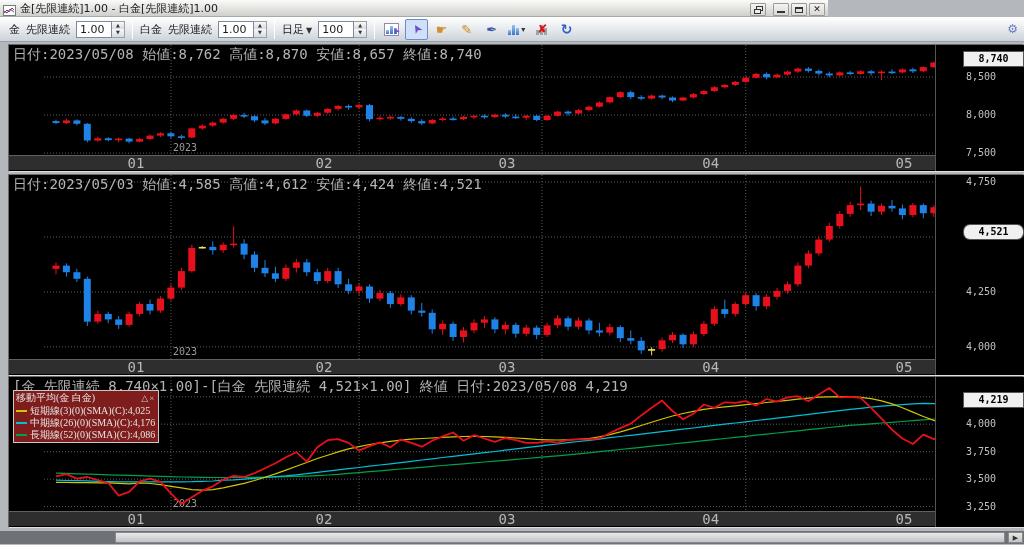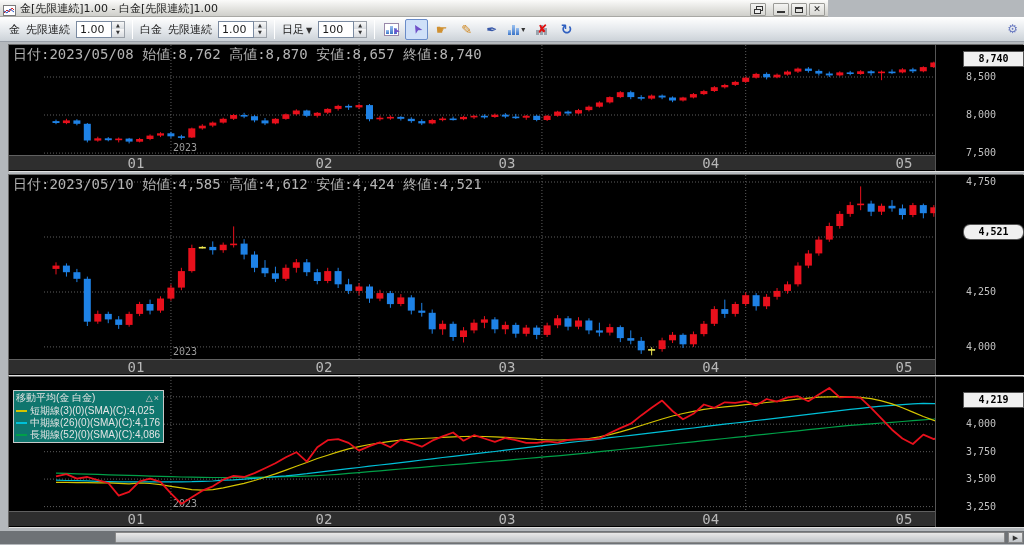--- a/index.html
+++ b/index.html
@@ -49,22 +49,22 @@
     font-size:14px;color:#b4b4b4;white-space:nowrap;z-index:5;}
   .yaxis{position:absolute;background:#000;border-left:1px solid #555;}
   .ytick{position:absolute;left:30px;font-family:"DejaVu Sans Mono",monospace;font-size:10px;color:#c0c0c0;}
   .price-box{position:absolute;left:28px;right:1px;height:14px;background:#f0f0f0;
     box-shadow:0 0 0 1px #555;color:#000;font-family:"DejaVu Sans Mono",monospace;font-size:10px;
     font-weight:bold;text-align:center;line-height:14px;z-index:6;}
   .xstrip{position:absolute;left:0;height:15px;background:#2e2e2e;border-top:1px solid #606060;}
   .xlab{position:absolute;top:0;font-family:"DejaVu Sans Mono",monospace;font-size:14px;
     color:#b8b8b8;line-height:15px;transform:translateX(-50%);}
   
-  #legend{position:absolute;left:4px;top:13px;z-index:7;background:#0f766e;border:1px solid #c8c8c8;
-    padding:0 3px 1px 2px;font-family:Liberation Sans, sans-serif;font-size:10px;color:#e4e4e4;}
+  #legend{position:absolute;left:4px;top:13px;z-index:7;background:#7f1d1d;border:1px solid #c8c8c8;
+    padding:0 3px 1px 2px;font-family:Liberation Serif, serif;font-size:10px;color:#e4e4e4;}
   #legend .lg-title{display:flex;align-items:center;gap:4px;}
   #legend .lg-btns{margin-left:auto;color:#c8c8c8;letter-spacing:1px;font-size:9px;}
   .lg-row{display:flex;align-items:center;white-space:nowrap;line-height:12px;}
   .lg-swatch{display:inline-block;width:11px;height:2px;margin-right:3px;flex:none;}
   
   #hscroll{position:absolute;left:0;top:531px;width:1024px;height:13px;background:#6e7276;}
   #hscroll .thumb{position:absolute;top:1px;height:11px;background:linear-gradient(#e8e8e8,#c0c4c8);
     border:1px solid #888;border-radius:1px;}
   #hscroll .sb-btn{position:absolute;top:1px;width:15px;height:11px;background:linear-gradient(#e8e8e8,#c0c4c8);
     border:1px solid #888;font-size:7px;line-height:10px;text-align:center;color:#333;}
@@ -571,21 +571,21 @@
           <rect x="875.8" y="30.1" width="7" height="8.1" fill="#1e82e6"></rect>
           <line x1="889.8" y1="30.1" x2="889.8" y2="41.8" stroke="#e8101c" stroke-width="1"></line>
           <rect x="886.3" y="32.3" width="7" height="5.9" fill="#e8101c"></rect>
           <line x1="900.2499999999999" y1="29.5" x2="900.2499999999999" y2="46.6" stroke="#1e82e6" stroke-width="1"></line>
           <rect x="896.7" y="32.3" width="7" height="9.9" fill="#1e82e6"></rect>
           <line x1="910.6999999999999" y1="31.2" x2="910.6999999999999" y2="45.5" stroke="#e8101c" stroke-width="1"></line>
           <rect x="907.2" y="33.9" width="7" height="8.4" fill="#e8101c"></rect>
           <line x1="921.15" y1="37.4" x2="921.15" y2="78.7" stroke="#1e82e6" stroke-width="1"></line>
           <rect x="917.6" y="43.3" width="7" height="14.1" fill="#1e82e6"></rect>
         </svg></div>
-      <div class="info-line">日付:2023/05/10 始値:4,585 高値:4,612 安値:4,424 終値:4,521</div>
+      <div class="info-line">日付:2023/05/03 始値:4,585 高値:4,612 安値:4,424 終値:4,521</div>
       <div class="yaxis" style="left: 926px; top: 0px; width: 89px; height: 200px;">
         <span class="ytick" style="top: 1.03465px; text-align: right;">4,750</span>
         <span class="ytick" style="top: 110.951px;">4,250</span>
         <span class="ytick" style="top: 165.909px;">4,000</span>
         <span class="price-box" style="top: 50.3763px; border-radius: 6px;">4,521</span>
       </div>
       <div class="xstrip" style="top: 184px; width: 926px;">
         <span class="xlab" style="left: 126.95px;">01</span>
         <span class="xlab" style="left: 315.05px;">02</span>
         <span class="xlab" style="left: 497.925px;">03</span>
@@ -604,20 +604,21 @@
           <line x1="0" y1="47.2" x2="926" y2="47.2" stroke="#5e5e5e" stroke-dasharray="1 2"></line>
           <line x1="0" y1="74.7" x2="926" y2="74.7" stroke="#5e5e5e" stroke-dasharray="1 2"></line>
           <line x1="0" y1="102.1" x2="926" y2="102.1" stroke="#5e5e5e" stroke-dasharray="1 2"></line>
           <line x1="0" y1="129.6" x2="926" y2="129.6" stroke="#5e5e5e" stroke-dasharray="1 2"></line>
           <text x="128.95" y="130" fill="#9a9a9a" font-size="10" font-family="DejaVu Sans Mono,monospace">2023</text>
           <polyline points="12.0,96.1 22.4,96.4 32.9,96.8 43.3,97.1 53.8,97.4 64.3,97.8 74.7,98.1 85.1,98.4 95.6,98.7 106.0,99.1 116.5,99.4 126.9,99.7 137.4,100.0 147.8,100.2 158.3,100.4 168.8,100.5 179.2,100.5 189.6,100.5 200.1,100.4 210.5,100.3 221.0,100.2 231.4,100.0 241.9,99.7 252.3,99.4 262.8,99.1 273.3,98.6 283.7,98.0 294.1,97.3 304.6,96.4 315.0,95.6 325.5,94.7 335.9,93.8 346.4,92.9 356.8,92.0 367.3,91.2 377.8,90.3 388.2,89.4 398.6,88.5 409.1,87.6 419.5,86.8 430.0,85.9 440.4,85.0 450.9,84.1 461.3,83.3 471.8,82.4 482.2,81.5 492.7,80.6 503.1,79.7 513.6,78.9 524.0,77.9 534.5,76.9 544.9,75.8 555.4,74.7 565.8,73.6 576.3,72.5 586.8,71.4 597.2,70.3 607.6,69.2 618.1,68.1 628.5,67.0 639.0,65.9 649.4,64.8 659.9,63.7 670.3,62.6 680.8,61.5 691.3,60.4 701.7,59.3 712.1,58.2 722.6,57.1 733.0,56.0 743.5,54.9 753.9,53.8 764.4,52.7 774.8,51.6 785.3,50.5 795.8,49.4 806.2,48.4 816.6,47.6 827.1,46.8 837.5,46.0 848.0,45.3 858.4,44.5 868.9,43.7 879.3,42.8 889.8,42.0 900.2,40.9 910.7,39.4 921.1,37.8" fill="none" stroke="#00a048" stroke-width="1.2" stroke-linejoin="round"></polyline>
           <polyline points="12.0,103.2 22.4,103.5 32.9,103.7 43.3,103.9 53.8,104.3 64.3,104.6 74.7,104.8 85.1,104.9 95.6,104.9 106.0,104.9 116.5,104.9 126.9,104.9 137.4,104.8 147.8,104.7 158.3,104.3 168.8,104.0 179.2,103.2 189.6,102.8 200.1,102.1 210.5,101.3 221.0,100.5 231.4,99.7 241.9,98.9 252.3,97.8 262.8,96.7 273.3,95.3 283.7,94.2 294.1,92.9 304.6,91.7 315.0,90.5 325.5,89.2 335.9,88.0 346.4,86.8 356.8,85.6 367.3,84.4 377.8,83.0 388.2,81.8 398.6,80.5 409.1,79.3 419.5,78.1 430.0,76.9 440.4,75.7 450.9,74.5 461.3,73.2 471.8,71.9 482.2,70.6 492.7,69.4 503.1,68.2 513.6,67.0 524.0,65.7 534.5,64.5 544.9,63.3 555.4,62.1 565.8,60.7 576.3,59.5 586.8,58.3 597.2,57.1 607.6,55.9 618.1,54.7 628.5,53.4 639.0,52.2 649.4,51.0 659.9,49.6 670.3,48.4 680.8,47.2 691.3,46.0 701.7,44.8 712.1,43.5 722.6,42.3 733.0,41.1 743.5,39.8 753.9,38.6 764.4,37.3 774.8,36.1 785.3,34.9 795.8,33.6 806.2,32.4 816.6,31.3 827.1,30.2 837.5,29.2 848.0,28.3 858.4,27.6 868.9,26.9 879.3,26.4 889.8,26.6 900.2,27.1 910.7,27.6 921.1,27.9" fill="none" stroke="#00c0d8" stroke-width="1.2" stroke-linejoin="round"></polyline>
           <polyline points="12.0,105.4 22.4,105.4 32.9,105.7 43.3,105.7 53.8,105.9 64.3,105.9 74.7,106.3 85.1,106.8 95.6,106.0 106.0,106.5 116.5,107.6 126.9,109.3 137.4,110.9 147.8,112.6 158.3,113.1 168.8,112.6 179.2,110.9 189.6,108.7 200.1,106.3 210.5,103.5 221.0,100.2 231.4,96.9 241.9,93.1 252.3,89.2 262.8,85.5 273.3,81.5 283.7,78.2 294.1,74.9 304.6,71.9 315.0,69.7 325.5,67.5 335.9,65.9 346.4,64.3 356.8,63.2 367.3,62.1 377.8,61.5 388.2,61.0 398.6,60.4 409.1,59.9 419.5,59.5 430.0,59.3 440.4,59.5 450.9,59.9 461.3,60.4 471.8,61.0 482.2,61.7 492.7,62.4 503.1,62.8 513.6,63.0 524.0,62.8 534.5,62.4 544.9,61.5 555.4,59.9 565.8,57.7 576.3,54.9 586.8,51.8 597.2,48.5 607.6,45.3 618.1,42.0 628.5,39.0 639.0,36.5 649.4,34.3 659.9,32.4 670.3,31.0 680.8,29.9 691.3,28.8 701.7,27.7 712.1,26.6 722.6,25.5 733.0,24.4 743.5,23.3 753.9,22.2 764.4,21.1 774.8,20.2 785.3,19.8 795.8,19.6 806.2,19.8 816.6,20.4 827.1,21.7 837.5,23.9 848.0,26.9 858.4,30.8 868.9,35.1 879.3,39.5 889.8,43.4 900.2,46.4 910.7,47.8 921.1,44.5" fill="none" stroke="#d4c400" stroke-width="1.2" stroke-linejoin="round"></polyline>
           <polyline points="12.0,99.4 22.4,97.2 32.9,101.6 43.3,100.0 53.8,103.2 64.3,106.0 74.7,118.6 85.1,114.8 95.6,104.3 106.0,101.6 116.5,104.9 126.9,116.4 137.4,126.9 147.8,120.3 158.3,113.7 168.8,109.3 179.2,102.7 189.6,98.9 200.1,100.0 210.5,96.1 221.0,91.2 231.4,86.2 241.9,80.2 252.3,75.2 262.8,84.6 273.3,70.3 283.7,63.2 294.1,62.1 304.6,65.9 315.0,73.6 325.5,69.2 335.9,65.4 346.4,70.3 356.8,62.6 367.3,65.9 377.8,69.7 388.2,63.7 398.6,59.3 409.1,55.5 419.5,63.7 430.0,58.2 440.4,61.5 450.9,64.8 461.3,61.0 471.8,63.2 482.2,65.9 492.7,65.9 503.1,64.3 513.6,65.7 524.0,62.8 534.5,62.1 544.9,62.4 555.4,61.5 565.8,56.0 576.3,51.1 586.8,46.7 597.2,38.4 607.6,30.8 618.1,23.6 628.5,34.0 639.0,42.3 649.4,36.8 659.9,27.5 670.3,30.8 680.8,25.3 691.3,25.8 701.7,24.2 712.1,28.6 722.6,22.0 733.0,24.7 743.5,20.3 753.9,19.2 764.4,24.2 774.8,17.6 785.3,11.0 795.8,20.3 806.2,19.8 816.6,20.9 827.1,30.8 837.5,41.7 848.0,52.7 858.4,61.5 868.9,67.0 879.3,57.7 889.8,62.1 900.2,57.7 910.7,38.4 921.1,23.2" fill="none" stroke="#e8101c" stroke-width="1.8" stroke-linejoin="round"></polyline>
         </svg></div>
+      <div class="info-line">[金 先限連続 8,740×1.00]-[白金 先限連続 4,521×1.00] 終値 日付:2023/05/08 4,219</div>
       <div id="legend">
         <div class="lg-title">
           <span>移動平均(金 白金)</span>
           <span class="lg-btns"><span>△</span><span>×</span></span>
         </div>
         <div class="lg-row">
           <span class="lg-swatch" style="background: rgb(212, 196, 0);"></span>
           <span>短期線(3)(0)(SMA)(C):4,025</span>
         </div>
         <div class="lg-row">

